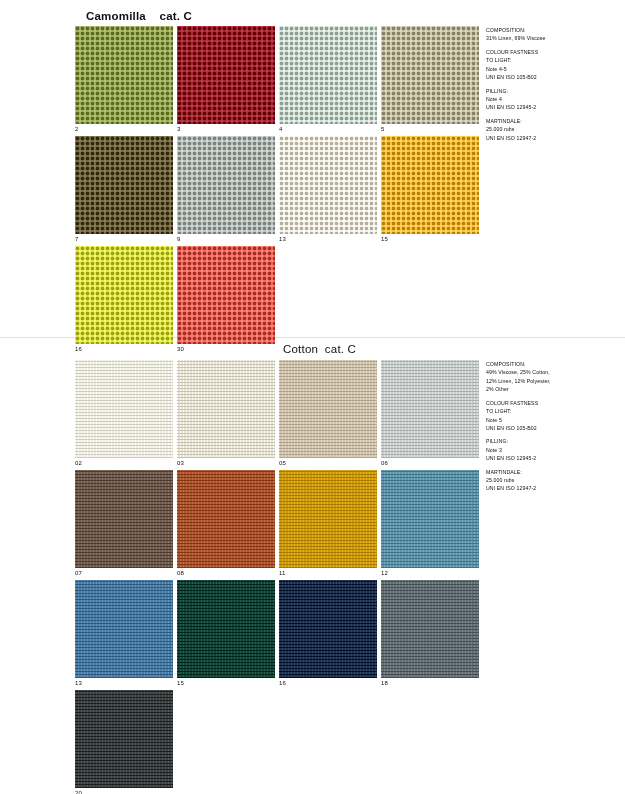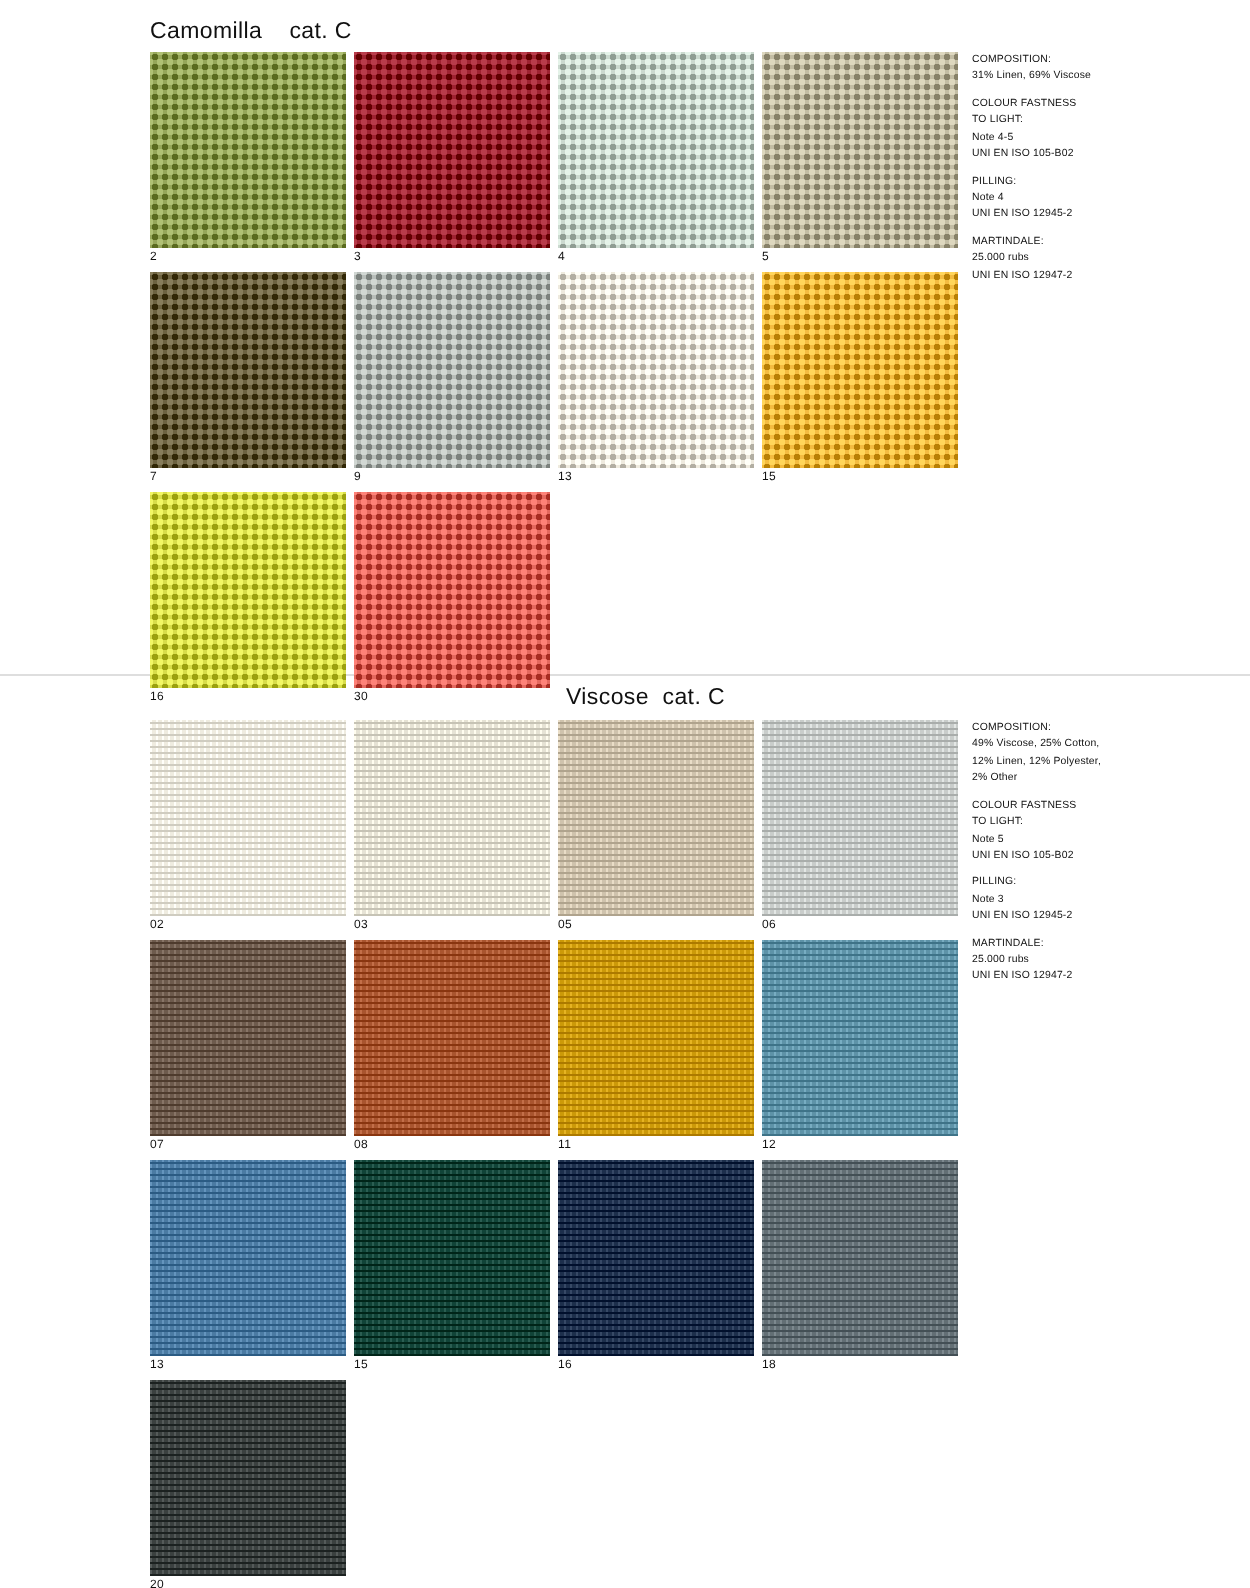--- a/index.html
+++ b/index.html
@@ -22,21 +22,21 @@
   }
 
   
   .section-title {
     position: absolute;
     font-size: 11.5px;
     letter-spacing: 0.2px;
     color: #111;
     white-space: pre;
   }
-  #camomilla-title { left: 75px; top: 10px; }
+  #camomilla-title { left: 86px; top: 10px; font-weight: bold; }
   #camelia-title  { left: 283px; top: 343px; }
 
   
   .grid {
     position: absolute;
   }
   .swatch-cell {
     position: absolute;
   }
   .swatch {
@@ -170,21 +170,21 @@
         <div>Note 4</div>
         <div>UNI EN ISO 12945-2</div>
       </div>
       <div class="blk">
         <div class="hd">MARTINDALE:</div>
         <div>25.000 rubs</div>
         <div>UNI EN ISO 12947-2</div>
       </div>
     </div>
 
-  <div class="section-title" id="camelia-title">Viscose  cat. C</div>
+  <div class="section-title" id="camelia-title">Cotton  cat. C</div>
 
   <div class="grid" id="grid-camelia" style="left: 75px; top: 360px;">
       <div class="swatch-cell" style="left: 0px; top: 0px;">
         <div class="swatch">
           <div class="tex" style="background-color:#efece0;background-image:repeating-linear-gradient(0deg,rgb(207,204,192) 0 1px, transparent 1px 3px),repeating-linear-gradient(90deg,rgb(255,255,250) 0 1px, transparent 1px 3px);"></div>
         </div>
         <div class="swatch-label">02</div>
       </div>
       <div class="swatch-cell" style="left: 102px; top: 0px;">
         <div class="swatch">

